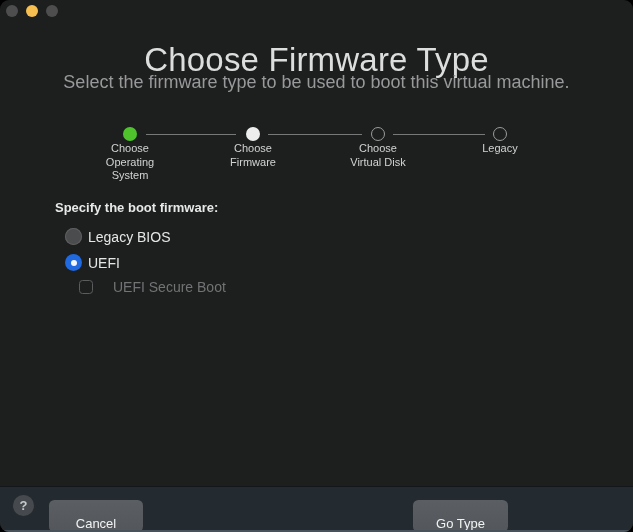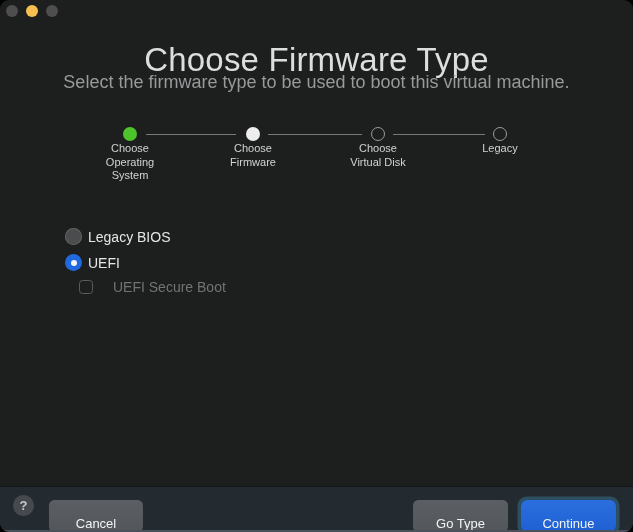--- a/index.html
+++ b/index.html
@@ -82,36 +82,36 @@
     <span class="step-label" style="left:80px;">Choose
 Operating
 System</span>
     <span class="step-label" style="left:203px;">Choose
 Firmware</span>
     <span class="step-label" style="left:328px;">Choose
 Virtual Disk</span>
     <span class="step-label" style="left:450px;">Legacy</span>
   </div>
 
+  <div class="section-label">Specify the boot firmware:</div>
 
   <div class="opt-row row-bios">
     <span class="radio off"></span>
     <span>Legacy BIOS</span>
   </div>
 
   <div class="opt-row row-uefi">
     <span class="radio on"></span>
     <span>UEFI</span>
   </div>
 
   <div class="opt-row row-secure">
     <span class="checkbox"></span>
     <span>UEFI Secure Boot</span>
   </div>
 
   <div class="footer">
     <button class="help">?</button>
     <button class="btn cancel">Cancel</button>
     <button class="btn back">Go Type</button>
-    <button class="btn continue">Continue</button>
   </div>
 
 </div>
 
 </body></html>

